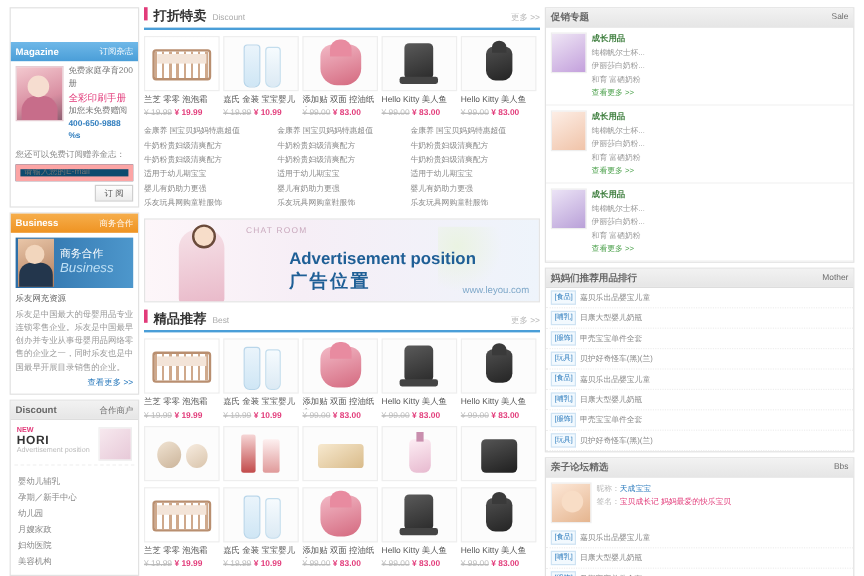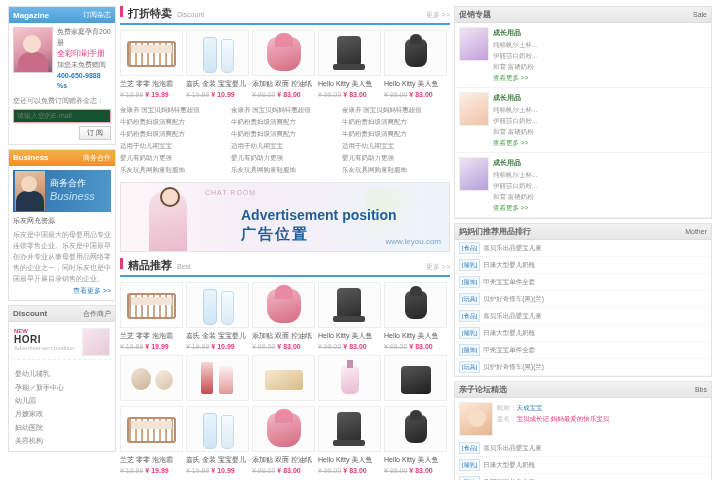--- a/index.html
+++ b/index.html
@@ -22,21 +22,21 @@
   }
 
   
   .col-left { width: 108px; flex: 0 0 108px; display: flex; flex-direction: column; gap: 4px; }
 
   .panel { border: 1px solid #e2e2e2; background: #fff; }
   .panel-head {
     height: 16px; display: flex; align-items: center; justify-content: space-between;
     padding: 0 4px; font-size: 8px; color: #fff;
   }
-  .panel-head.blue { background: linear-gradient(#6fb8e8,#4a9ed8); }
+  .panel-head.blue { background: linear-gradient(#6fb8e8,#4a9ed8); margin-top: 28px; }
   .panel-head.orange { background: linear-gradient(#f6ae4c,#ef9322); }
   .panel-head.gray { background: linear-gradient(#f2f2f2,#e6e6e6); color: #666; border-bottom: 1px solid #ddd; }
   .panel-head .ph-title { font-weight: bold; }
   .panel-head .ph-link { font-size: 7px; opacity: .95; }
 
   .mag-body { padding: 4px; }
   .mag-top { display: flex; gap: 4px; }
   .mag-photo {
     width: 40px; height: 46px; flex: 0 0 40px;
     background: linear-gradient(160deg,#f3c9cf,#d98fa2 60%,#8f5f72);
@@ -48,21 +48,21 @@
   }
   .mag-photo:before {
     content: ""; position: absolute; left: 4px; top: 24px; width: 30px; height: 24px;
     border-radius: 12px 12px 0 0; background: #c76d8a;
   }
   .mag-txt { font-size: 7px; line-height: 1.5; color: #777; }
   .mag-txt .hl { color: #e23b7a; font-weight: normal; font-size: 8px; }
   .mag-txt .tel { color: #2f7dbe; font-weight: bold; }
   .mag-sub { font-size: 7px; color: #888; margin: 4px 0 3px; }
   .mag-input {
-    width: 100%; height: 14px; border: 1px solid #fca5a5; background: #14532d;
+    width: 100%; height: 14px; border: 4px solid #fca5a5; background: #0c4a6e;
     font-size: 7px; color: #aaa; padding: 0 3px; line-height: 12px;
   }
   .mag-btn-row { display: flex; justify-content: flex-end; margin-top: 3px; }
   .mag-btn {
     font-size: 7px; padding: 1px 7px; border: 1px solid #cfcfcf;
     background: linear-gradient(#fdfdfd,#ececec); color: #555; cursor: pointer;
   }
 
   .biz-body { padding: 4px; }
   .biz-banner {

